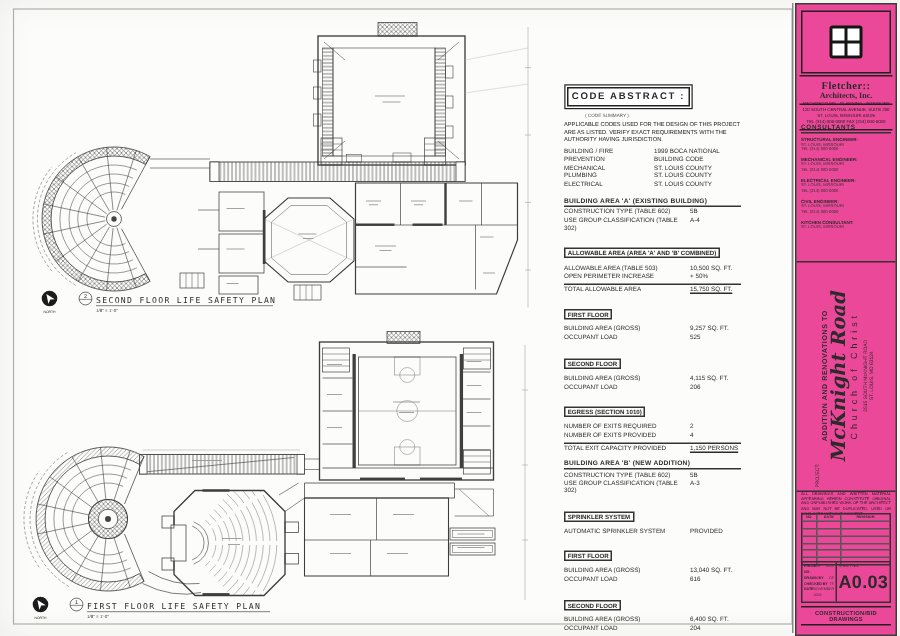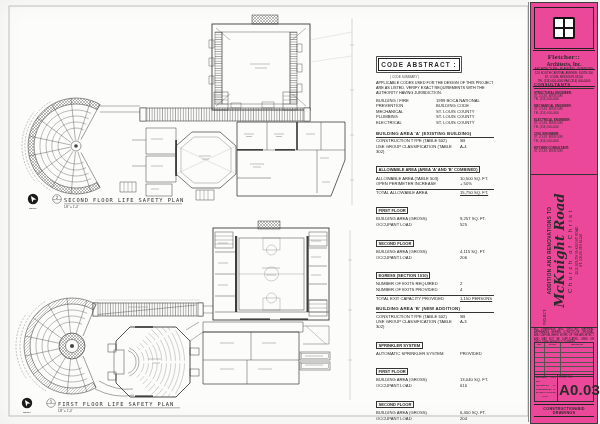--- a/index.html
+++ b/index.html
@@ -69,21 +69,21 @@
   .rev-c:nth-child(1){width:9px;}
   .rev-c:nth-child(2){width:15px;}
   .rev-c:nth-child(3){flex:1;border-right:none;}
   .tb-info{position:absolute;top:371px;left:3px;right:3px;height:26px;border:0.6px solid #333;display:flex;}
   .tb-info-l{width:27px;border-right:0.6px solid #333;padding:1px;}
   .info-row{font-size:2.4px;line-height:1.6;display:flex;justify-content:space-between;}
   .il{font-weight:bold;}
   .iv{color:#333;}
   .tb-info-r{flex:1;display:flex;flex-direction:column;padding:1px;}
   .sn-label{font-size:2.6px;}
-  .sn{font-size:15px;font-weight:bold;text-align:center;margin-top:1.5px;letter-spacing:.2px;}
+  .sn{font-size:12px;font-weight:bold;text-align:center;margin-top:1.5px;letter-spacing:.2px;}
   .tb-foot{position:absolute;top:401px;left:3px;right:3px;border-top:0.8px solid #222;
            border-bottom:0.8px solid #222;text-align:center;font-size:3.8px;font-weight:bold;
            letter-spacing:.2px;padding:1.5px 0;}
   .plantitle{font-family:"DejaVu Sans Mono",monospace;}
 </style>
 </head>
 <body>
 
 <div class="sheet">
 

